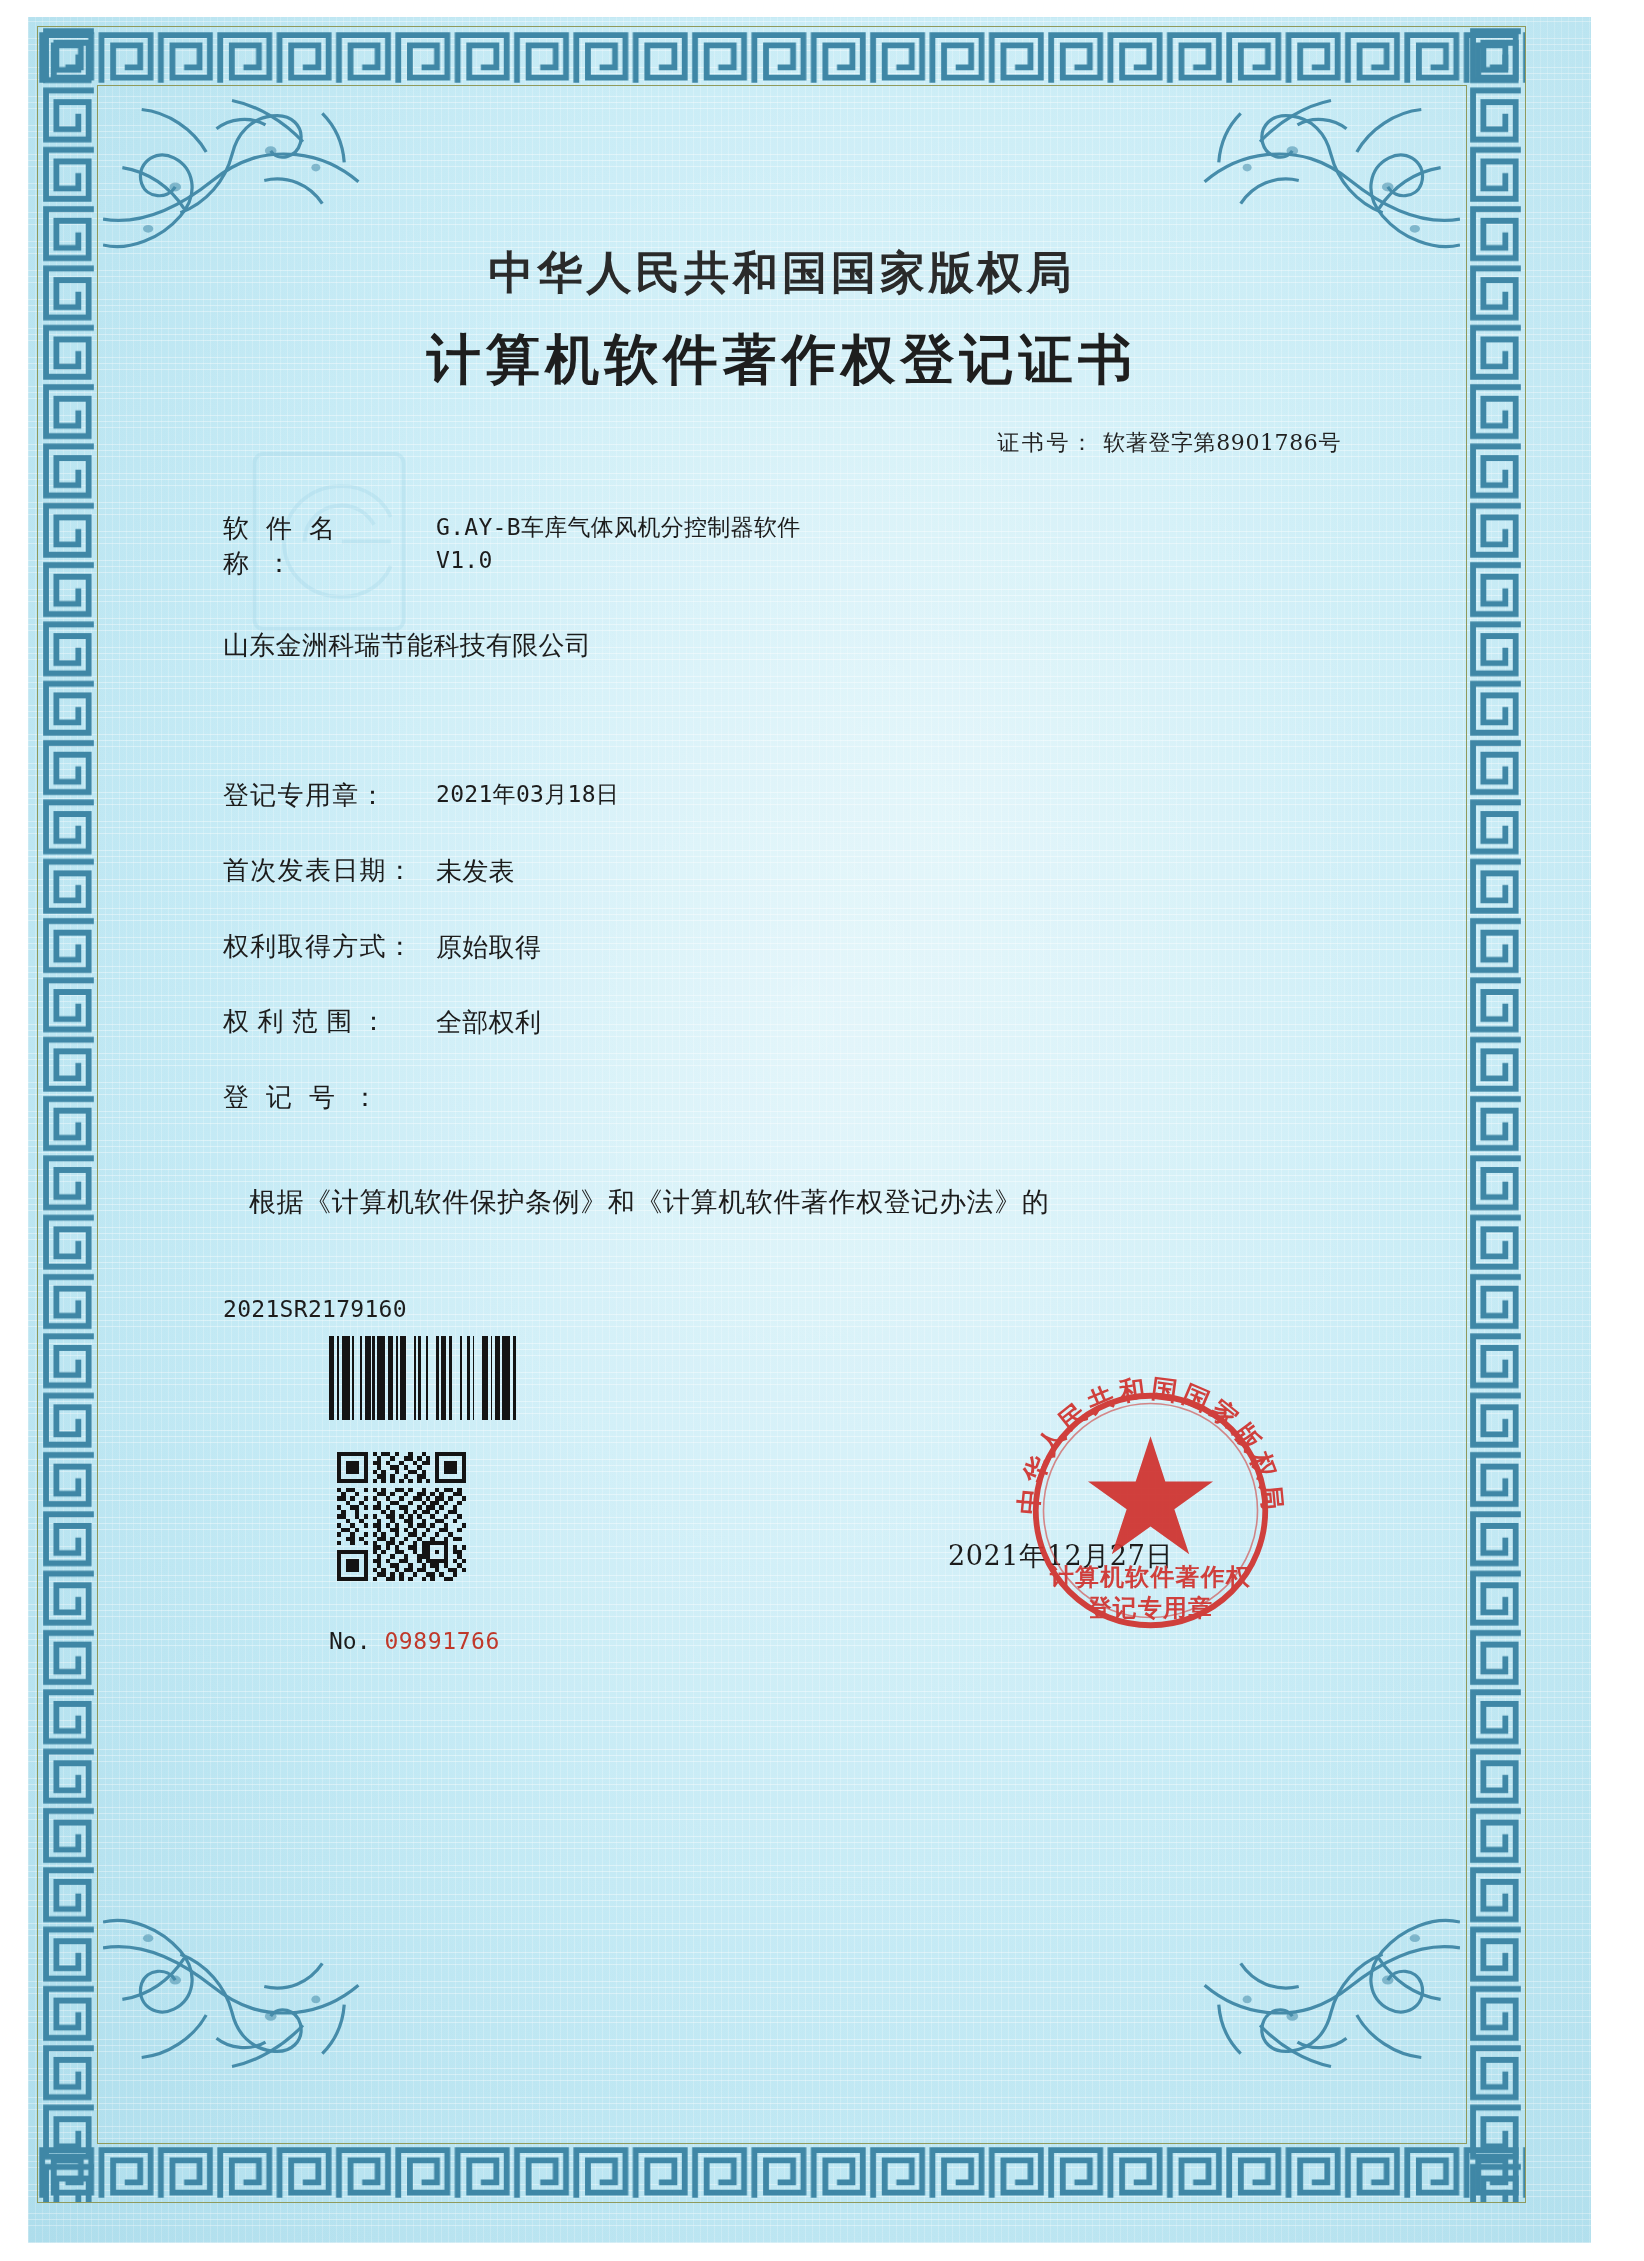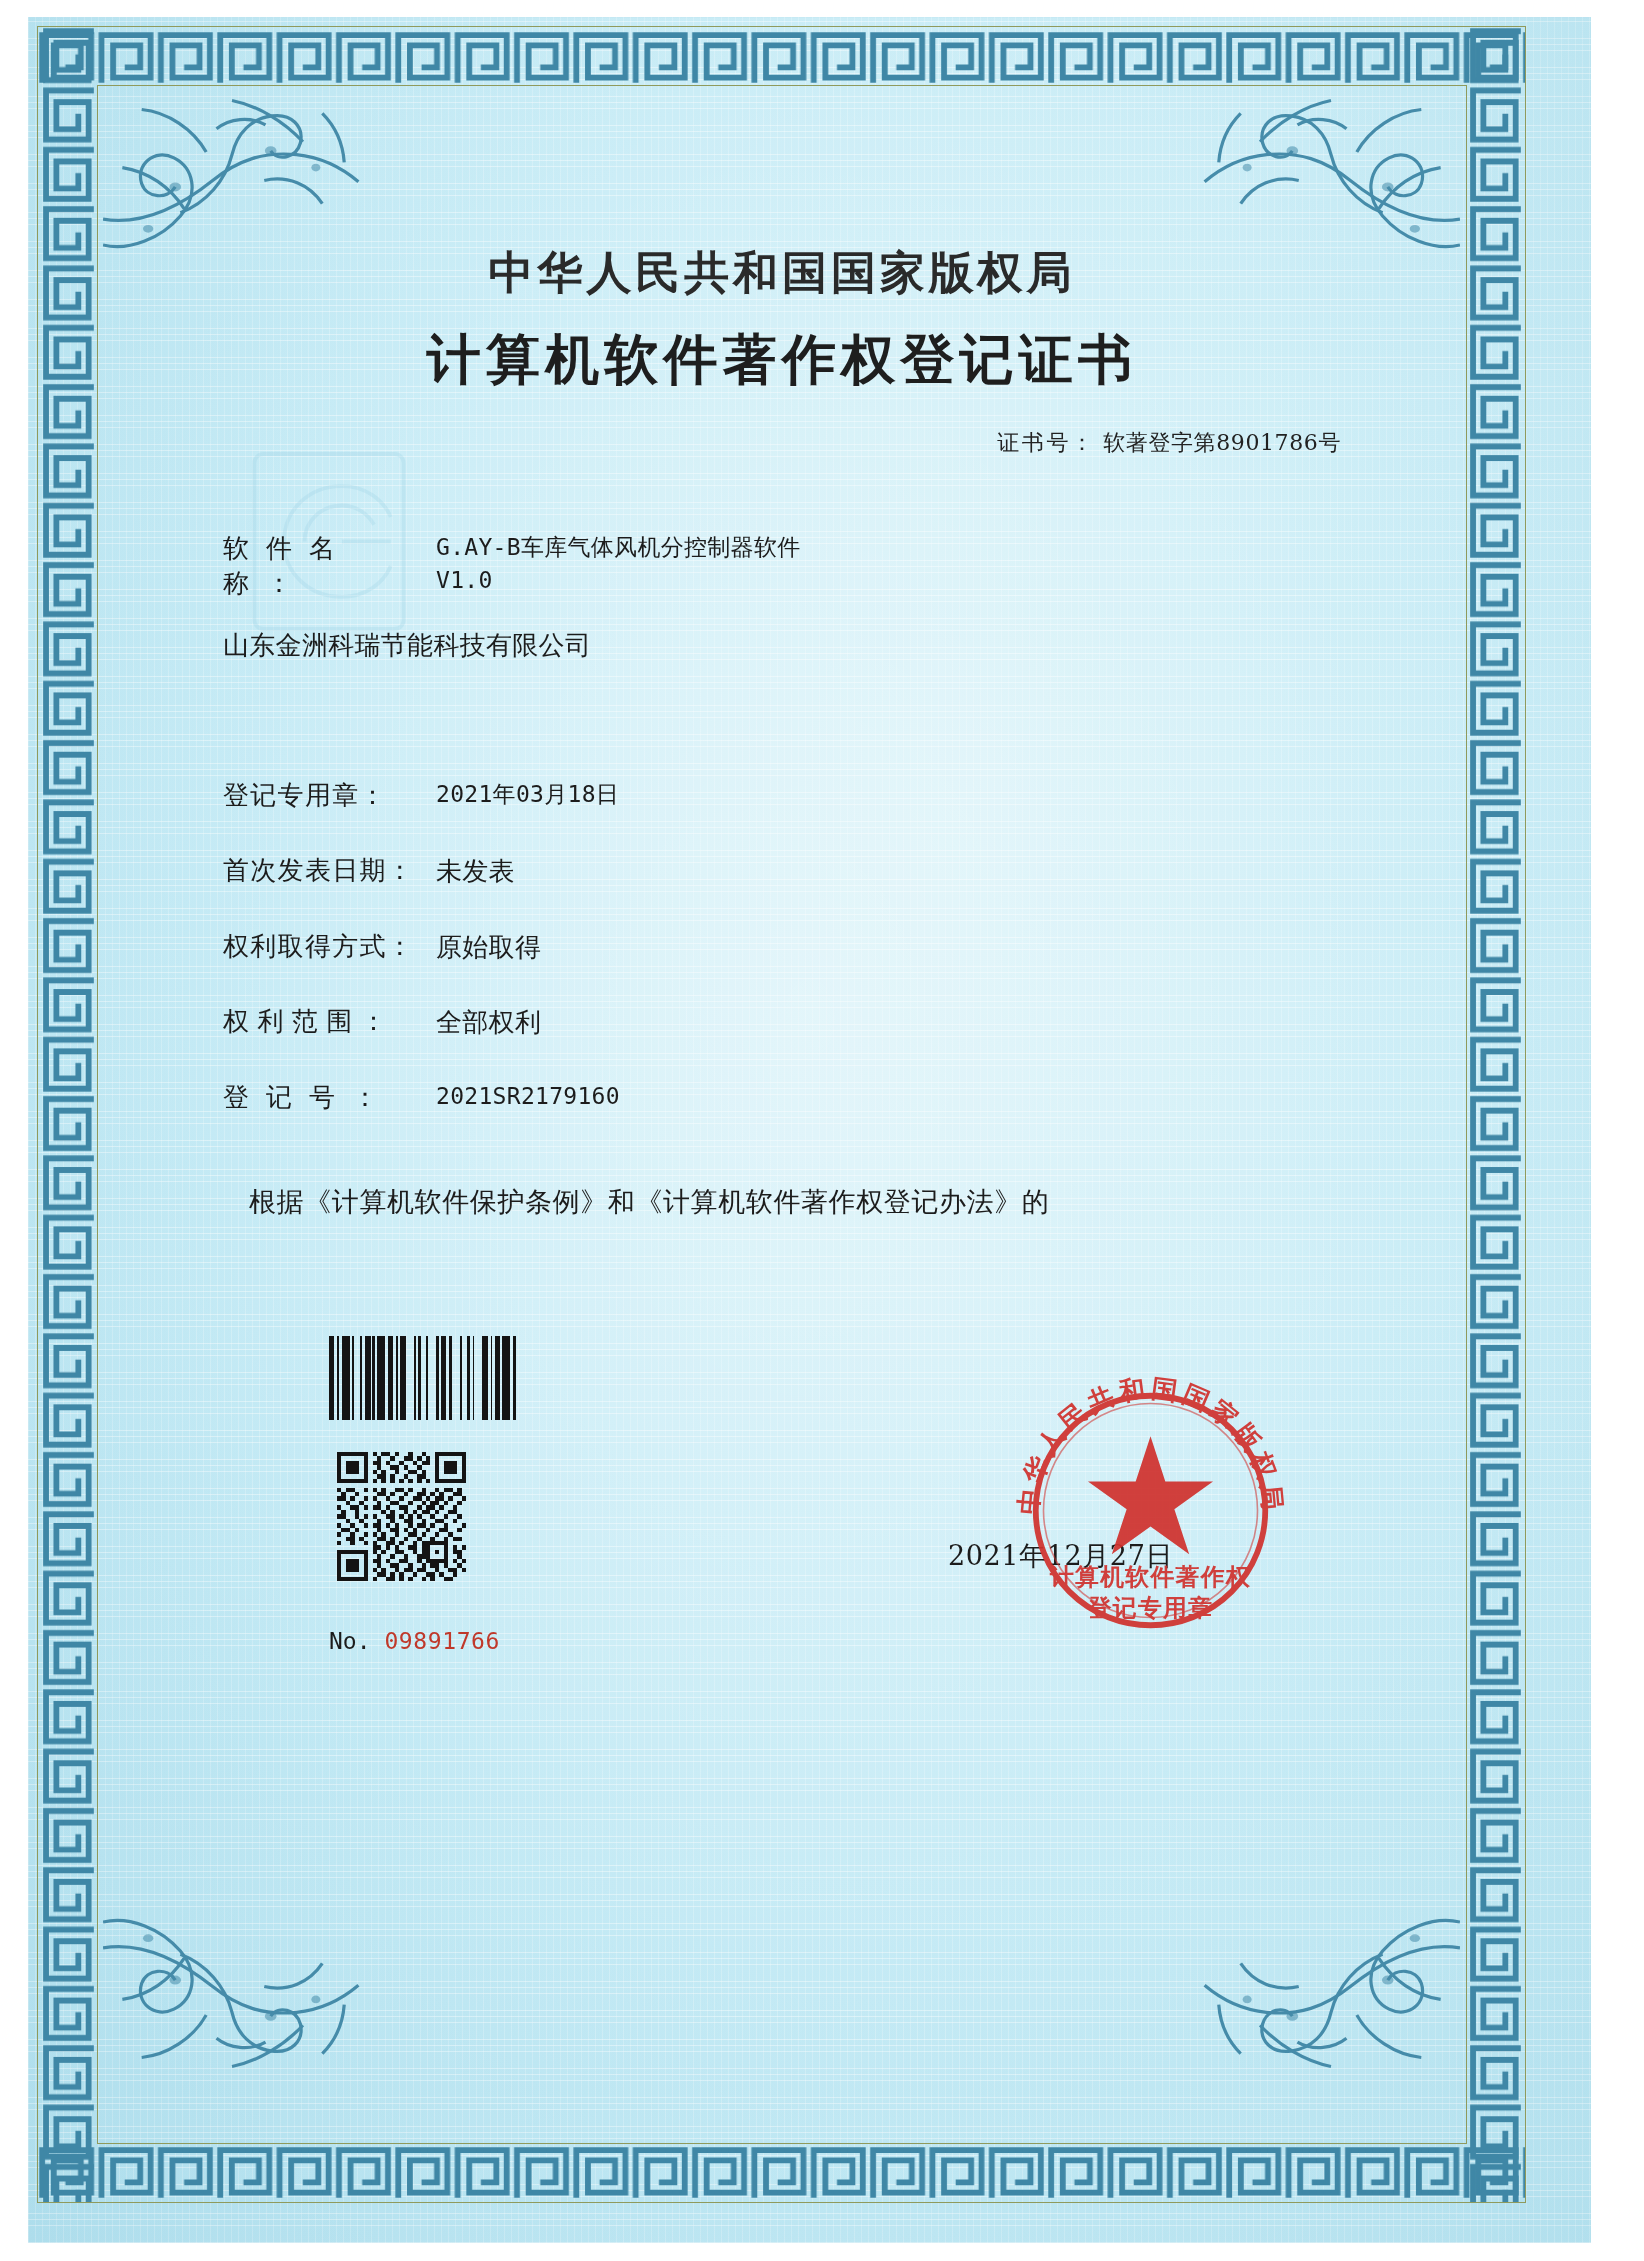--- a/index.html
+++ b/index.html
@@ -166,27 +166,27 @@
     font-size: 26px;
     letter-spacing: 0.3px;
     line-height: 1.42;
     white-space: pre-line;
   }
   .field .value.mono {
     font-family: "DejaVu Sans Mono", "Liberation Mono", monospace;
     font-size: 23px;
   }
 
-  .f-name   { left: 126px; top: 426px; margin-top: 20px; }
+  .f-name   { left: 126px; top: 426px; }
   .f-owner  { left: 126px; top: 542px; }
   .f-devdate{ left: 126px; top: 693px; }
   .f-pubdate{ left: 126px; top: 768px; }
   .f-acq    { left: 126px; top: 844px; }
   .f-scope  { left: 126px; top: 919px; }
-  .f-regno  { left: 126px; top: 995px; }
+  .f-regno  { left: 126px; top: 995px; flex-direction: column; }
 
   .statement {
     position: absolute;
     left: 152px;
     top: 1091px;
     width: 1135px;
     font-family: "DejaVu Serif", "Liberation Serif", serif;
     font-size: 27px;
     line-height: 1.95;
     color: #1c1c1c;

